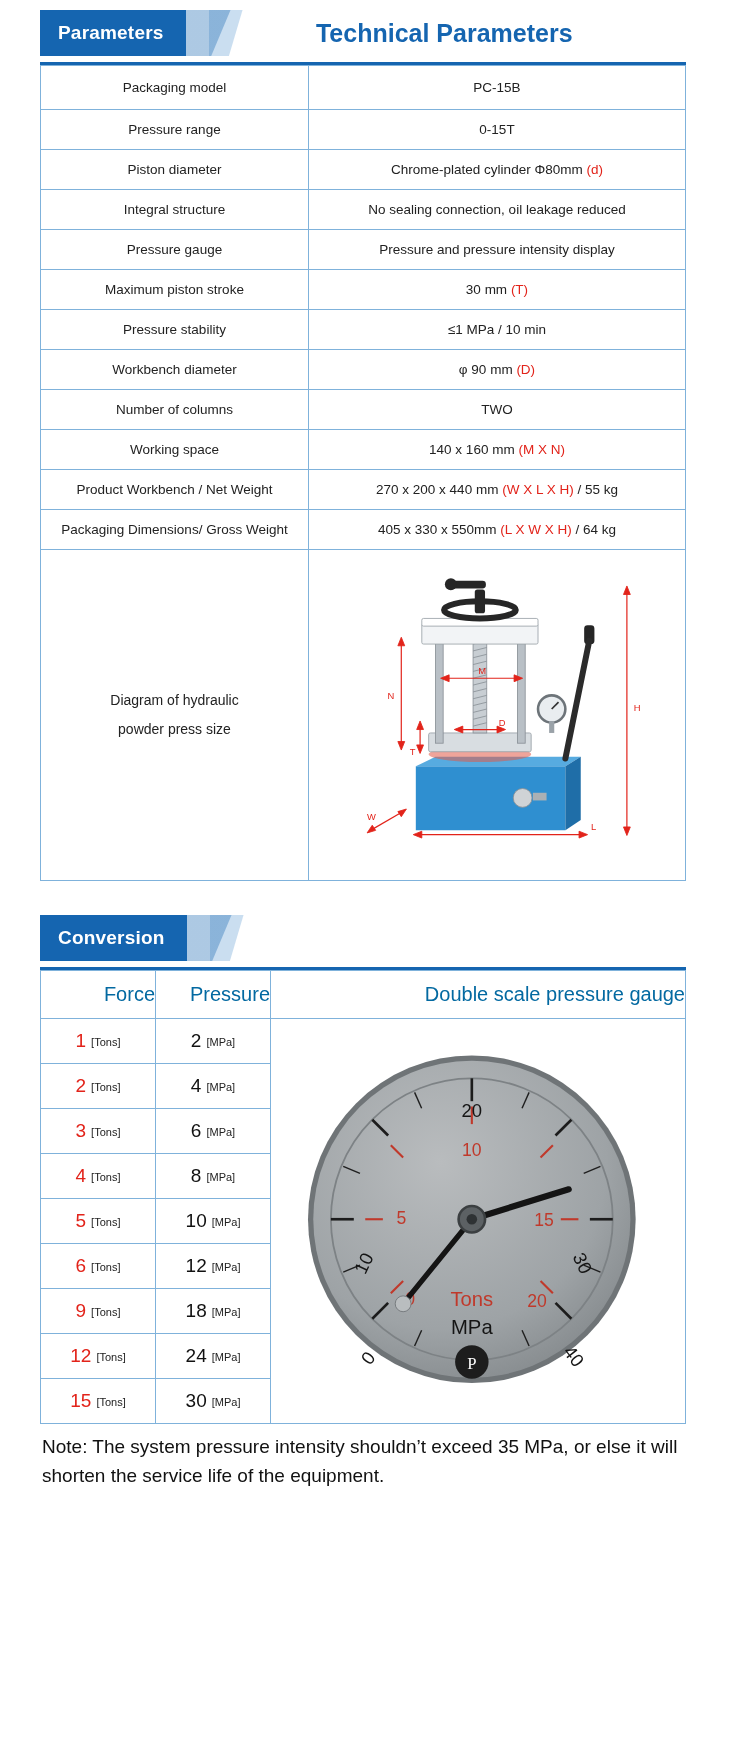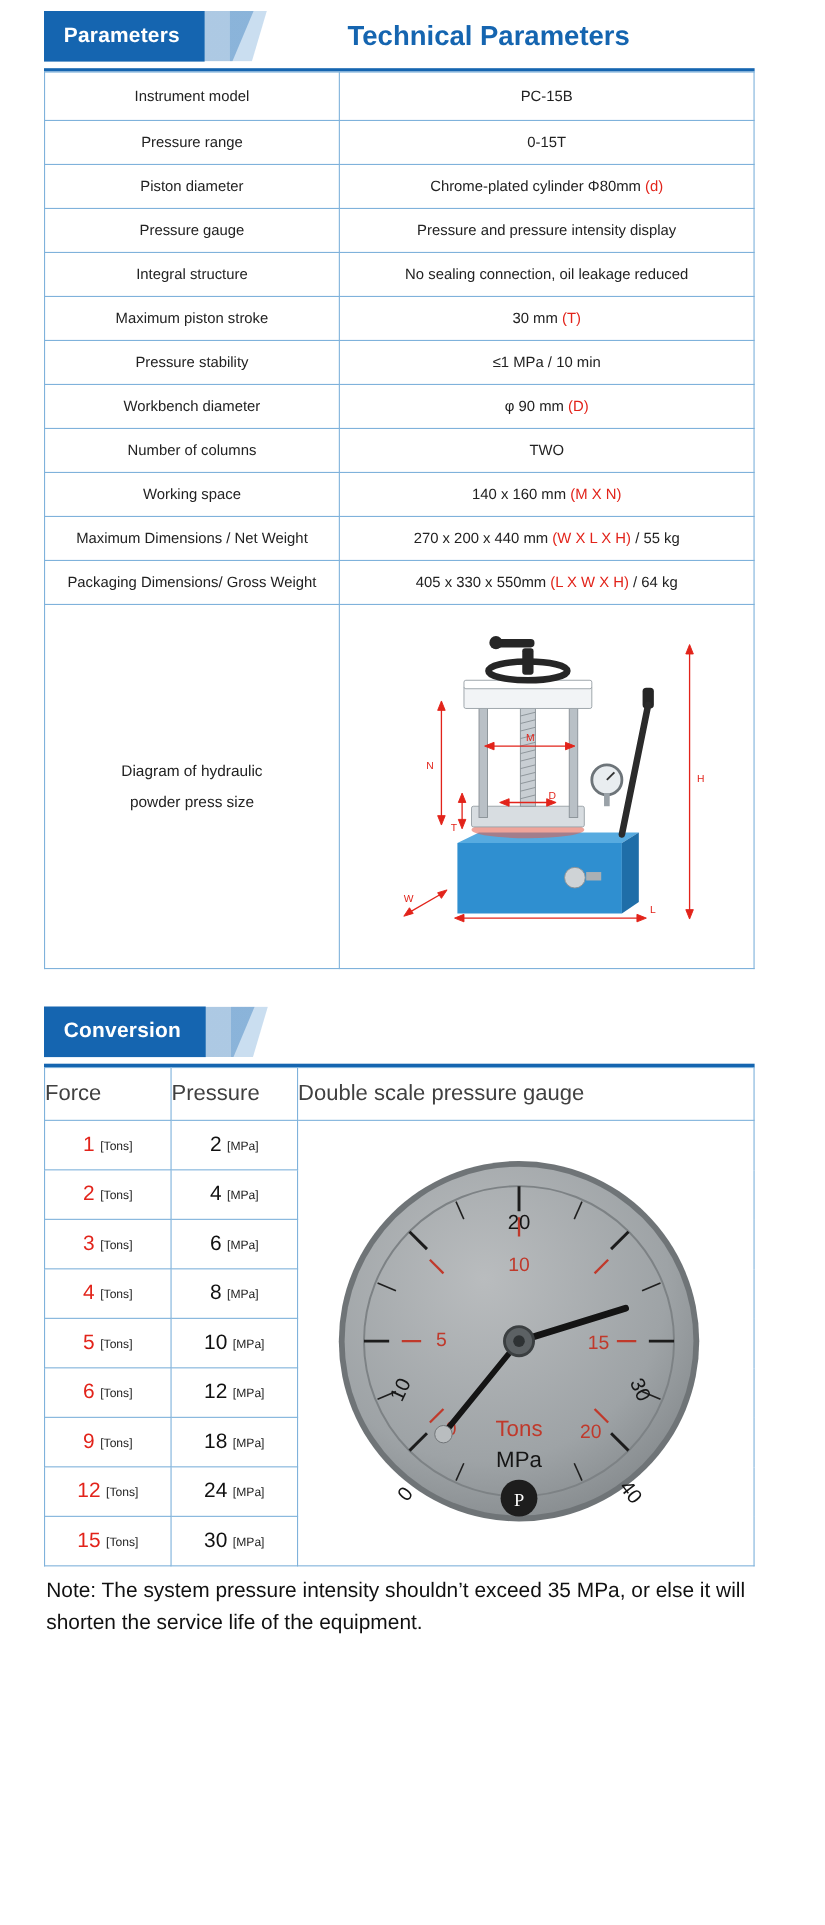--- a/index.html
+++ b/index.html
@@ -113,24 +113,24 @@
     height: 330px;
     overflow: hidden;
   }
 
   
   .conv-gap { height: 34px; }
   .conv-table td, .conv-table th {
     border: 1px solid #7fb2db;
   }
   .conv-head {
-    color: #404040;
+    color: #0369a1;
     font-size: 20px;
     font-weight: normal;
-    text-align: left;
+    text-align: right;
     padding: 12px 0;
   }
   .conv-cell {
     text-align: center;
     padding: 10px 0;
     font-size: 19px;
     color: #111;
   }
   .conv-cell .unit {
     font-size: 11px;
@@ -166,61 +166,61 @@
     <div class="banner-tab">Parameters</div>
     <div class="banner-slant"></div>
     <div class="banner-slant2"></div>
     <div class="banner-title">Technical Parameters</div>
   </div>
   <div class="banner-underline"></div>
 
   <table class="params-table">
     <tbody>
       <tr>
-        <td class="label">Instrument model</td>
+        <td class="label">Packaging model</td>
         <td><span>PC-15B</span><span class="red"></span></td>
       </tr>
       <tr>
         <td class="label">Pressure range</td>
         <td><span>0-15T</span><span class="red"></span></td>
       </tr>
       <tr>
         <td class="label">Piston diameter</td>
         <td><span>Chrome-plated cylinder  Φ80mm </span><span class="red">(d)</span></td>
       </tr>
       <tr>
+        <td class="label">Integral structure</td>
+        <td><span>No sealing connection, oil leakage reduced</span><span class="red"></span></td>
+      </tr>
+      <tr>
         <td class="label">Pressure gauge</td>
         <td><span>Pressure and pressure intensity display</span><span class="red"></span></td>
       </tr>
       <tr>
-        <td class="label">Integral structure</td>
-        <td><span>No sealing connection, oil leakage reduced</span><span class="red"></span></td>
-      </tr>
-      <tr>
         <td class="label">Maximum piston stroke</td>
         <td><span>30 mm </span><span class="red">(T)</span></td>
       </tr>
       <tr>
         <td class="label">Pressure stability</td>
         <td><span>≤1 MPa / 10 min</span><span class="red"></span></td>
       </tr>
       <tr>
         <td class="label">Workbench diameter</td>
         <td><span>φ  90 mm </span><span class="red">(D)</span></td>
       </tr>
       <tr>
         <td class="label">Number of columns</td>
         <td><span>TWO</span><span class="red"></span></td>
       </tr>
       <tr>
         <td class="label">Working space</td>
         <td><span>140 x 160 mm </span><span class="red">(M X N)</span></td>
       </tr>
       <tr>
-        <td class="label">Maximum Dimensions / Net Weight</td>
+        <td class="label">Product Workbench / Net Weight</td>
         <td><span>270 x 200 x 440 mm </span><span class="red">(W X L X H)</span><span> / 55 kg</span></td>
       </tr>
       <tr>
         <td class="label">Packaging Dimensions/ Gross Weight</td>
         <td><span>405 x 330 x 550mm </span><span class="red">(L X W X H)</span><span> / 64 kg</span></td>
       </tr>
 
       <tr>
         <td class="label">
           <div class="diagram-label">Diagram of hydraulic</div>

